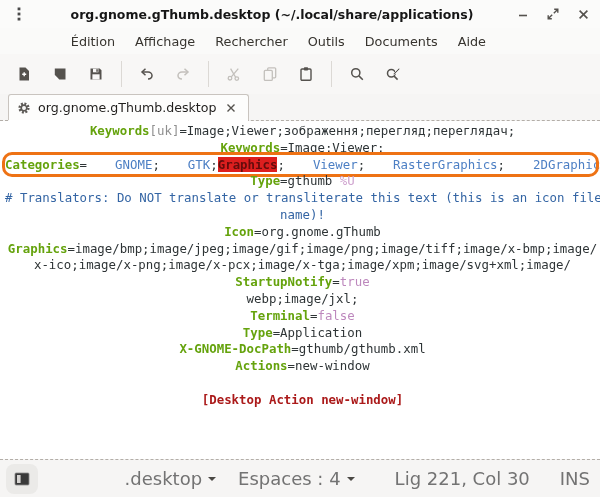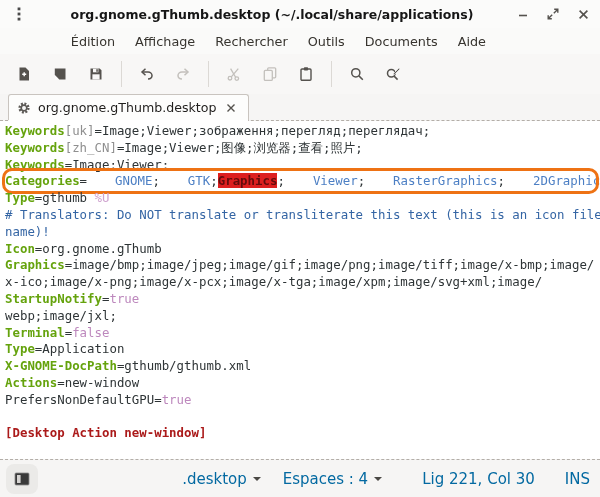--- a/index.html
+++ b/index.html
@@ -35,34 +35,34 @@
   .tabbar{height:27px;flex:0 0 27px;background:#f6f5f4;display:flex;align-items:flex-start;padding-left:8px;position:relative;}
   .tabbar::after{content:"";position:absolute;left:0;right:0;bottom:0;border-bottom:1px dashed #b3aea8;}
   .tab{height:26px;background:#fdfdfc;border:1px solid #c9c4bf;border-bottom:none;border-radius:3px 3px 0 0;display:flex;align-items:center;padding:0 10px 0 8px;gap:7px;position:relative;z-index:2;}
   .tab::after{content:"";position:absolute;left:0;right:0;bottom:-1px;height:1px;background:#ffffff;}
   .tab-label{font-size:12.6px;color:#211f1d;white-space:nowrap;}
   .tab-gear{color:#5c5955;display:flex;align-items:center;}
   .tab-close{color:#55524e;font-size:13px;width:14px;height:14px;display:flex;align-items:center;justify-content:center;}
 
   
   .editor{flex:0 0 338px;height:338px;background:#ffffff;padding:2px 0 0 5px;font-family:"DejaVu Sans Mono","Liberation Mono",monospace;font-size:12.4px;overflow:hidden;}
-  .code-line{height:16.8px;line-height:16.8px;white-space:pre;position:relative;}
+  .code-line{height:16.8px;line-height:16.8px;white-space:pre;position:relative;text-align:center;}
   .tok-key{color:var(--key_green);font-weight:bold;}
   .tok-loc{color:var(--locale_gray);}
   .tok-txt{color:var(--text_dark);}
   .tok-cat{color:var(--category_blue);margin-left:28px;}
   .tok-comment{color:var(--comment_blue);}
   .tok-bool{color:var(--bool_mauve);}
   .tok-special{color:var(--special_mauve);}
   .tok-section{color:var(--section_red);font-weight:bold;}
   .tok-match{background:var(--match_bg);color:var(--match_fg);font-weight:bold;}
   .code-line.annotated::after{content:"";position:absolute;left:-3px;right:1px;top:-5px;bottom:-4px;border:3px solid var(--annotation_orange);border-radius:10px;pointer-events:none;}
 
   
-  .statusbar{flex:1;background:#f6f5f4;border-top:1px dashed #b3aea8;display:flex;align-items:center;padding:0 10px 0 6px;font-size:15px;color:#0369a1;}
+  .statusbar{flex:1;background:#f6f5f4;border-top:1px dashed #b3aea8;display:flex;align-items:center;padding:0 10px 0 6px;font-size:18px;color:#737373;}
   .panel-toggle{width:32px;height:30px;border-radius:8px;background:#ebeae8;display:flex;align-items:center;justify-content:center;}
   .sb-right{margin-left:auto;display:flex;align-items:center;}
   .sb-item{display:flex;align-items:center;gap:6px;white-space:nowrap;}
   .caret-down{width:0;height:0;border-left:4px solid transparent;border-right:4px solid transparent;border-top:4.5px solid #4a4844;margin-top:1px;}
   .sb-gap-s{width:22px;} .sb-gap-m{width:40px;} .sb-gap-l{width:30px;}
   svg{display:block;}
 </style>
 </head>
 <body>
 
@@ -221,36 +221,34 @@
       <span class="tab-close">
         <svg width="10" height="10" viewBox="0 0 10 10">
             <path d="M1.5 1.5l7 7M8.5 1.5l-7 7" stroke="currentColor" stroke-width="1.4"></path>
           </svg>
       </span>
     </div>
   </div>
 
   <div class="editor" id="editor">
       <div class="code-line"><span class="tok-key">Keywords</span><span class="tok-loc">[uk]</span><span class="tok-txt">=Image;Viewer;зображення;перегляд;переглядач;</span></div>
-      <div class="code-line"><span class="tok-key">Keywords</span><span class="tok-loc">[zh_CN]</span><span class="tok-txt">=Image;Viewer;图像;浏览器;查看;照片;</span></div>
       <div class="code-line"><span class="tok-key">Keywords</span><span class="tok-txt">=Image;Viewer;</span></div>
       <div class="code-line annotated"><span class="tok-key">Categories</span><span class="tok-txt">=</span><span class="tok-cat">GNOME</span><span class="tok-txt">;</span><span class="tok-cat">GTK</span><span class="tok-txt">;</span><span class="tok-match">Graphics</span><span class="tok-txt">;</span><span class="tok-cat">Viewer</span><span class="tok-txt">;</span><span class="tok-cat">RasterGraphics</span><span class="tok-txt">;</span><span class="tok-cat">2DGraphics</span><span class="tok-txt">;</span><span class="tok-cat">Photography</span><span class="tok-txt">;</span></div>
       <div class="code-line"><span class="tok-key">Type</span><span class="tok-txt">=gthumb </span><span class="tok-special">%U</span></div>
       <div class="code-line"><span class="tok-comment"># Translators: Do NOT translate or transliterate this text (this is an icon file</span></div>
       <div class="code-line"><span class="tok-comment">name)!</span></div>
       <div class="code-line"><span class="tok-key">Icon</span><span class="tok-txt">=org.gnome.gThumb</span></div>
       <div class="code-line"><span class="tok-key">Graphics</span><span class="tok-txt">=image/bmp;image/jpeg;image/gif;image/png;image/tiff;image/x-bmp;image/</span></div>
       <div class="code-line"><span class="tok-txt">x-ico;image/x-png;image/x-pcx;image/x-tga;image/xpm;image/svg+xml;image/</span></div>
       <div class="code-line"><span class="tok-key">StartupNotify</span><span class="tok-txt">=</span><span class="tok-bool">true</span></div>
       <div class="code-line"><span class="tok-txt">webp;image/jxl;</span></div>
       <div class="code-line"><span class="tok-key">Terminal</span><span class="tok-txt">=</span><span class="tok-bool">false</span></div>
       <div class="code-line"><span class="tok-key">Type</span><span class="tok-txt">=Application</span></div>
       <div class="code-line"><span class="tok-key">X-GNOME-DocPath</span><span class="tok-txt">=gthumb/gthumb.xml</span></div>
       <div class="code-line"><span class="tok-key">Actions</span><span class="tok-txt">=new-window</span></div>
-      <div class="code-line"><span class="tok-txt">PrefersNonDefaultGPU=</span><span class="tok-bool">true</span></div>
       <div class="code-line">&nbsp;</div>
       <div class="code-line"><span class="tok-section">[Desktop Action new-window]</span></div>
     </div>
 
   <div class="statusbar">
     <div class="panel-toggle">
       <span>
         <svg width="16" height="14" viewBox="0 0 16 14">
             <rect x="1" y="1" width="14" height="12" rx="1" fill="#3a3a3a" stroke="#8a8a8a" stroke-width=".8"></rect>
             <rect x="3" y="3" width="3.6" height="8" fill="#d6d4d2"></rect>

